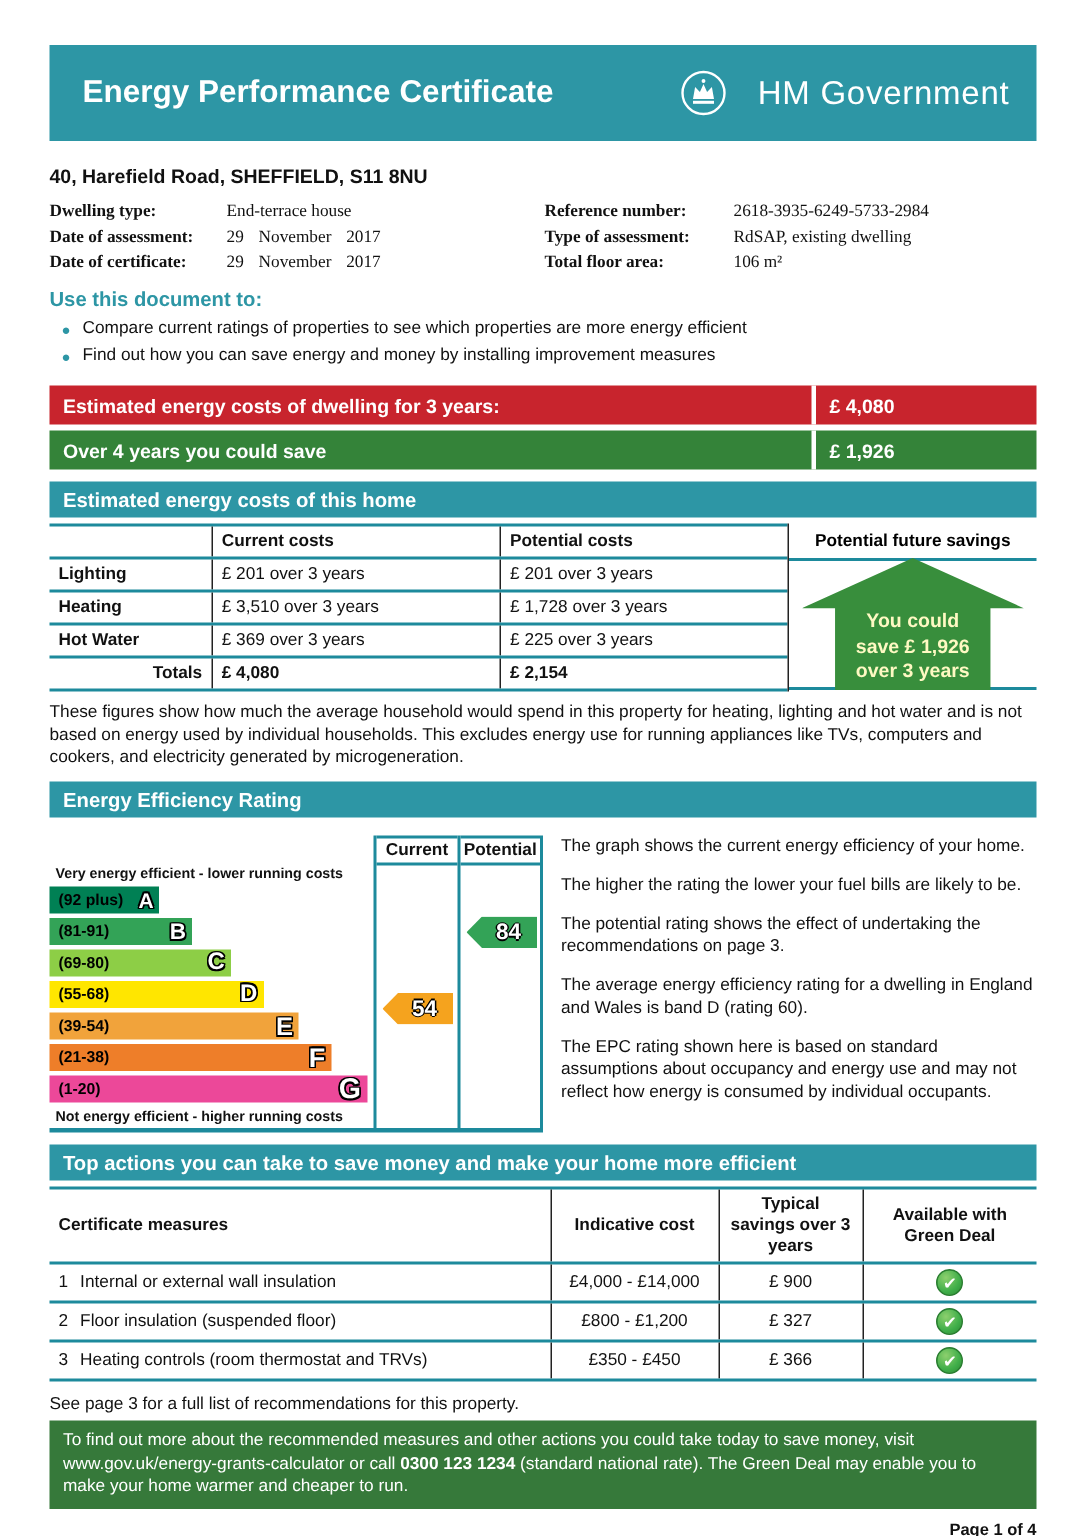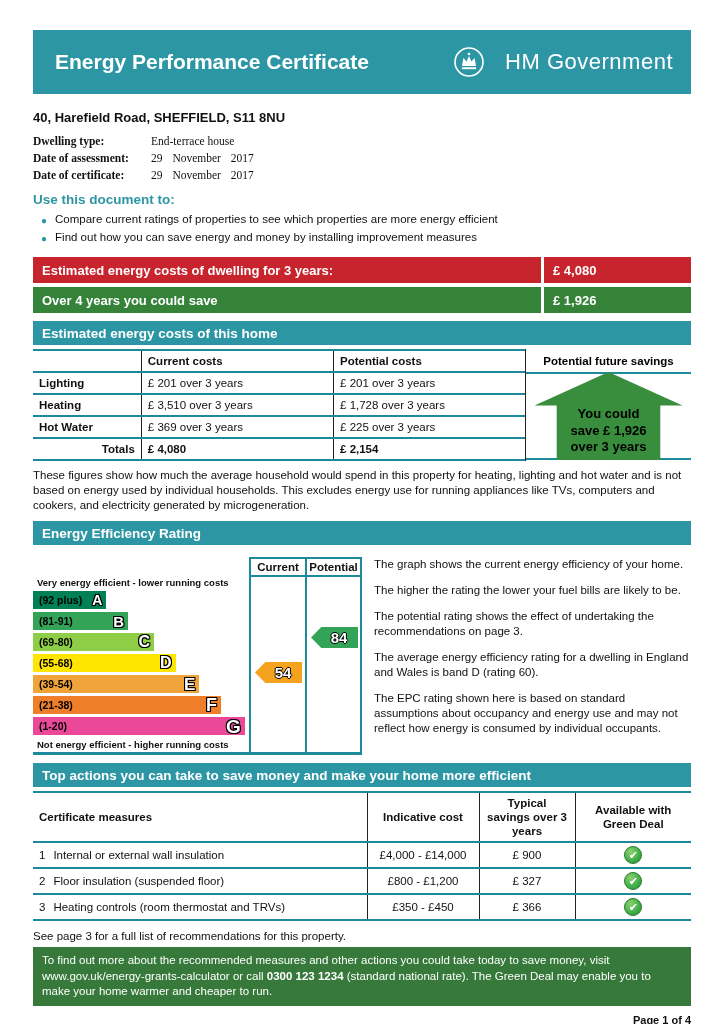--- a/index.html
+++ b/index.html
@@ -44,21 +44,21 @@
   table.costs { border-collapse:collapse; width:492px; font-size:11.5px; color:#111; }
   table.costs td, table.costs th { border-bottom:2px solid #1d8a9c; padding:3px 6px; height:22px; text-align:left; vertical-align:middle; }
   table.costs tr:first-child td, table.costs tr:first-child th { border-top:2px solid #1d8a9c; }
   table.costs .vline { border-left:1px solid #222; }
   table.costs th { font-weight:bold; }
   .tot { font-weight:bold; }
   .tot-label { text-align:right !important; font-weight:bold; }
   .future { width:166px; border-left:1px solid #222; font-size:11.5px; }
   .future-head { height:25px; border-top:0; border-bottom:2px solid #1d8a9c; display:flex; align-items:center; justify-content:center; font-weight:bold; }
   .future-body { height:86px; border-bottom:2px solid #1d8a9c; display:flex; align-items:center; justify-content:center; }
-  .house { width:148px; height:88px; background:#388e3c; clip-path:polygon(50% 0%, 100% 38%, 85% 38%, 85% 100%, 15% 100%, 15% 38%, 0% 38%); display:flex; flex-direction:column; justify-content:flex-end; align-items:center; padding-bottom:5px; color:#000000; font-weight:bold; font-size:13px; line-height:1.25; text-align:center; }
+  .house { width:148px; height:88px; background:#388e3c; clip-path:polygon(50% 0%, 100% 38%, 85% 38%, 85% 100%, 15% 100%, 15% 38%, 0% 38%); display:flex; flex-direction:column; justify-content:flex-end; align-items:center; padding-bottom:5px; color:#fef9c3; font-weight:bold; font-size:13px; line-height:1.25; text-align:center; }
 
   .note { font-size:11.5px; color:#111; line-height:15px; margin-top:7px; }
 
   
   .rating-wrap { display:flex; margin-top:12px; }
   .epc-chart { display:flex; width:329px; border-bottom:3px solid #1d8a9c; height:198px; }
   .epc-left { width:216px; position:relative; padding-top:20px; }
   .epc-top-label, .epc-bot-label { font-size:9.5px; font-weight:bold; color:#111; padding-left:4px; }
   .epc-top-label { margin-bottom:3px; }
   .epc-bot-label { margin-top:4px; }
@@ -66,21 +66,21 @@
   .band-range { font-size:10.5px; font-weight:bold; color:#000; }
   .band-letter { font-weight:bold; color:#fff; line-height:1;
      text-shadow:-1px 0 0 #000, 1px 0 0 #000, 0 -1px 0 #000, 0 1px 0 #000, -1px -1px 0 #000, 1px 1px 0 #000, -1px 1px 0 #000, 1px -1px 0 #000; }
   .L0{font-size:14px}.L1{font-size:15px}.L2{font-size:16px}.L3{font-size:16px}.L4{font-size:17px}.L5{font-size:18px}.L6{font-size:19px}
   .epc-col { width:56px; border-left:2px solid #1d8a9c; position:relative; }
   .epc-col:last-child { border-right:2px solid #1d8a9c; width:57px; }
   .epc-col-head { height:20px; border-top:2px solid #1d8a9c; border-bottom:2px solid #1d8a9c; display:flex; align-items:center; justify-content:center; font-size:11.5px; font-weight:bold; color:#111; }
   .rating-arrow { position:absolute; width:47px; height:21px; clip-path:polygon(0% 50%, 22% 0%, 100% 0%, 100% 100%, 22% 100%); display:flex; align-items:center; justify-content:center; padding-left:9px; font-size:15px; font-weight:bold; color:#fff;
      text-shadow:-1px 0 0 #000, 1px 0 0 #000, 0 -1px 0 #000, 0 1px 0 #000; left:4px; }
   .arrow-current { top:105px; }
-  .arrow-potential { top:70px; }
+  .arrow-potential { top:54px; }
 
   .rating-text { flex:1; margin-left:12px; font-size:11.5px; line-height:15px; color:#111; }
   .rating-text p { margin-bottom:11px; }
 
   
   table.actions { border-collapse:collapse; width:100%; font-size:11.5px; color:#111; margin-top:4px; }
   table.actions th, table.actions td { border-bottom:2px solid #1d8a9c; padding:3px 6px; vertical-align:middle; }
   table.actions tr:first-child th { border-top:2px solid #1d8a9c; }
   table.actions th { font-weight:bold; text-align:center; height:36px; line-height:14px; }
   table.actions th:first-child { text-align:left; }
@@ -123,20 +123,34 @@
           <span class="dlabel">Dwelling type:</span>
           <span class="dval">End-terrace house</span>
         </div>
         <div class="drow">
           <span class="dlabel">Date of assessment:</span>
           <span class="dval spread">29 November 2017</span>
         </div>
         <div class="drow">
           <span class="dlabel">Date of certificate:</span>
           <span class="dval spread">29 November 2017</span>
+        </div>
+      </div>
+      <div class="dcol-r">
+        <div class="drow">
+          <span class="dlabel">Reference number:</span>
+          <span class="dval">2618-3935-6249-5733-2984</span>
+        </div>
+        <div class="drow">
+          <span class="dlabel">Type of assessment:</span>
+          <span class="dval">RdSAP, existing dwelling</span>
+        </div>
+        <div class="drow">
+          <span class="dlabel">Total floor area:</span>
+          <span class="dval">106 m²</span>
         </div>
       </div>
     </div>
 
     <div class="use-head">Use this document to:</div>
     <div class="bullets">
       <div class="bullet-row">
         <span class="dot">●</span>
         <span>Compare current ratings of properties to see which properties are more energy efficient</span>
       </div>

